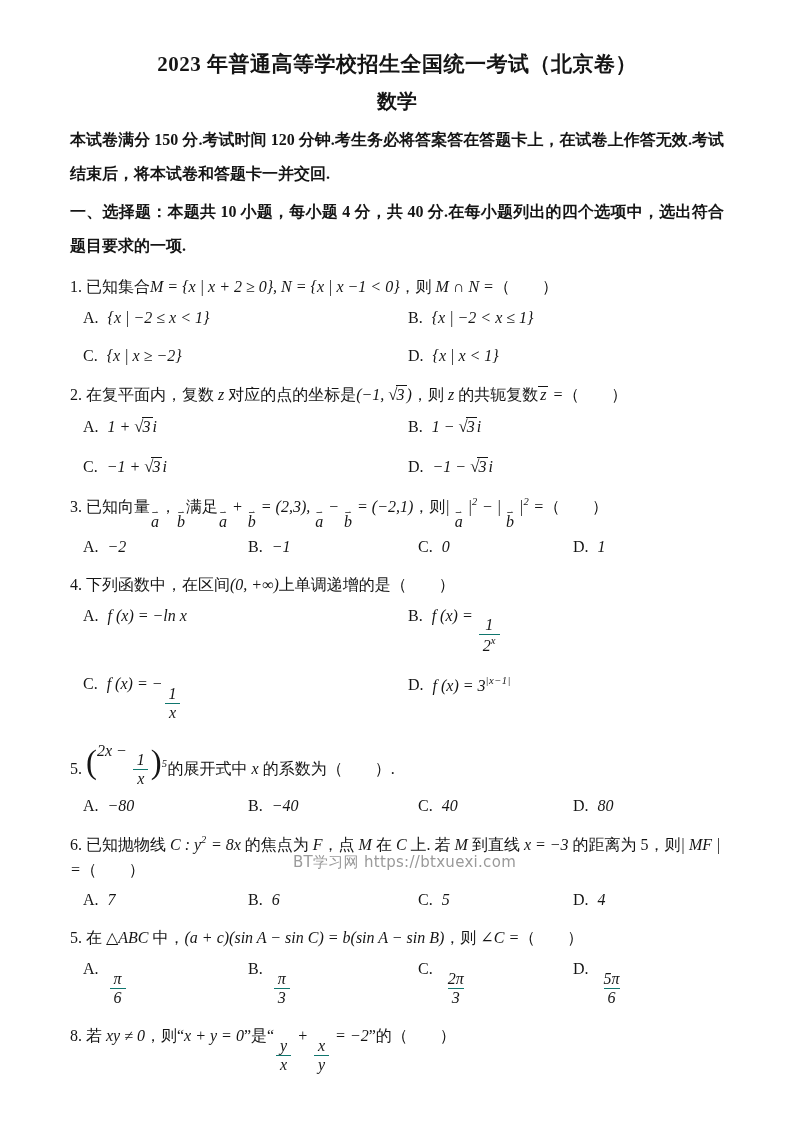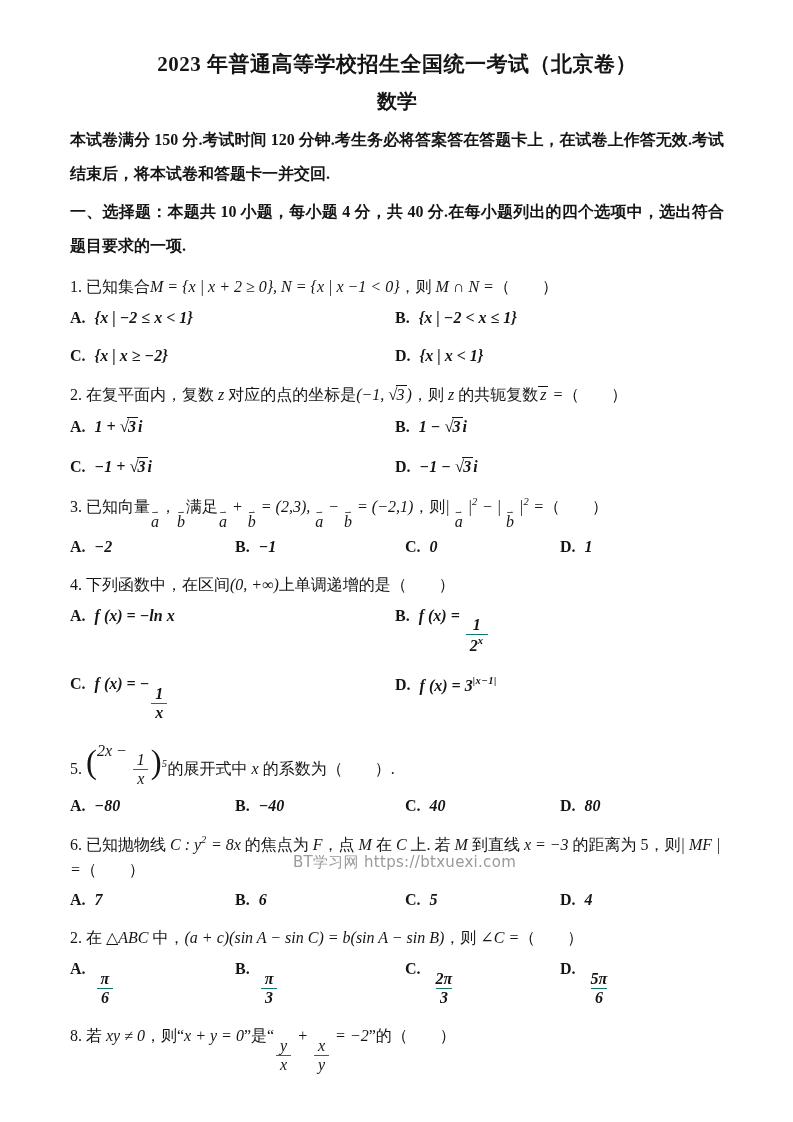--- a/index.html
+++ b/index.html
@@ -29,21 +29,21 @@
   .instructions {
     font-weight: bold; line-height: 34px;
     text-align: justify; margin: 6px 0 0 0;
   }
   .section-heading {
     font-weight: bold; line-height: 34px;
     text-align: justify; margin: 4px 0 0 0;
   }
   .question { margin: 0; }
   .stem { margin: 12px 0 4px 0; line-height: 1.55; }
-  .opts { display: grid; margin: 2px 0; font-weight: bold; }
+  .opts { display: grid; margin: 2px 13px; }
   .opts2 { grid-template-columns: 325px 1fr; row-gap: 10px; }
   .opts4 { grid-template-columns: 165px 170px 155px 1fr; }
   .opt { padding: 5px 0; white-space: nowrap; }
   .olabel { margin-right: 9px; }
   
   .mt { font-style: normal; }
   .mi { font-style: italic; }
   .msup { font-size: 0.66em; vertical-align: 0.62em; letter-spacing: 0.5px; }
   .mfrac {
     display: inline-flex; flex-direction: column; align-items: center;
@@ -164,21 +164,21 @@
       <div class="question">
         <div class="stem"><span class="mt">6. 已知抛物线</span><span class="mi"> C : y</span><span class="msup"><span class="mi">2</span></span><span class="mi"> = 8x </span><span class="mt">的焦点为</span><span class="mi"> F</span><span class="mt">，点</span><span class="mi"> M </span><span class="mt">在</span><span class="mi"> C </span><span class="mt">上. 若</span><span class="mi"> M </span><span class="mt">到直线</span><span class="mi"> x = −3 </span><span class="mt">的距离为 5，则</span><span class="mi">| MF | =</span><span class="mt">（　　）</span></div>
         <div class="opts opts4">
           <div class="opt"><span class="olabel">A.</span><span class="mi">7</span></div>
           <div class="opt"><span class="olabel">B.</span><span class="mi">6</span></div>
           <div class="opt"><span class="olabel">C.</span><span class="mi">5</span></div>
           <div class="opt"><span class="olabel">D.</span><span class="mi">4</span></div>
         </div>
       </div>
       <div class="question">
-        <div class="stem"><span class="mt">2. 在</span><span class="mi"> △ABC </span><span class="mt">中，</span><span class="mi">(a + c)(sin A − sin C) = b(sin A − sin B)</span><span class="mt">，则</span><span class="mi"> ∠C =</span><span class="mt">（　　）</span></div>
+        <div class="stem"><span class="mt">5. 在</span><span class="mi"> △ABC </span><span class="mt">中，</span><span class="mi">(a + c)(sin A − sin C) = b(sin A − sin B)</span><span class="mt">，则</span><span class="mi"> ∠C =</span><span class="mt">（　　）</span></div>
         <div class="opts opts4">
           <div class="opt"><span class="olabel">A.</span><span class="mfrac">
               <span class="num"><span class="mi">π</span></span>
               <span class="den"><span class="mi">6</span></span>
             </span></div>
           <div class="opt"><span class="olabel">B.</span><span class="mfrac">
               <span class="num"><span class="mi">π</span></span>
               <span class="den"><span class="mi">3</span></span>
             </span></div>
           <div class="opt"><span class="olabel">C.</span><span class="mfrac">

